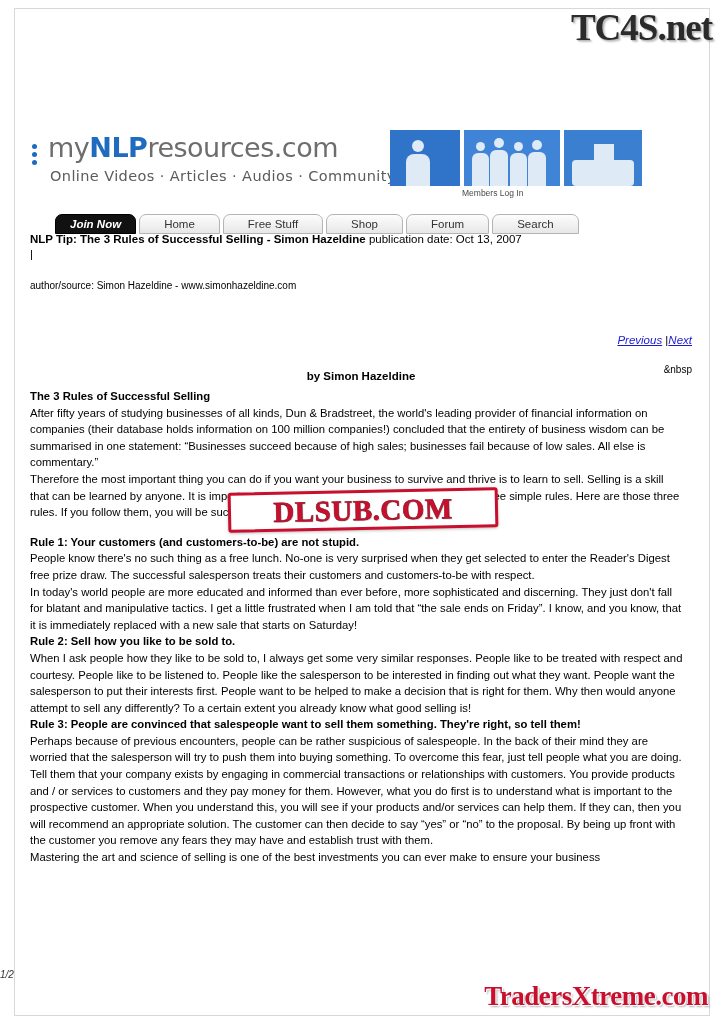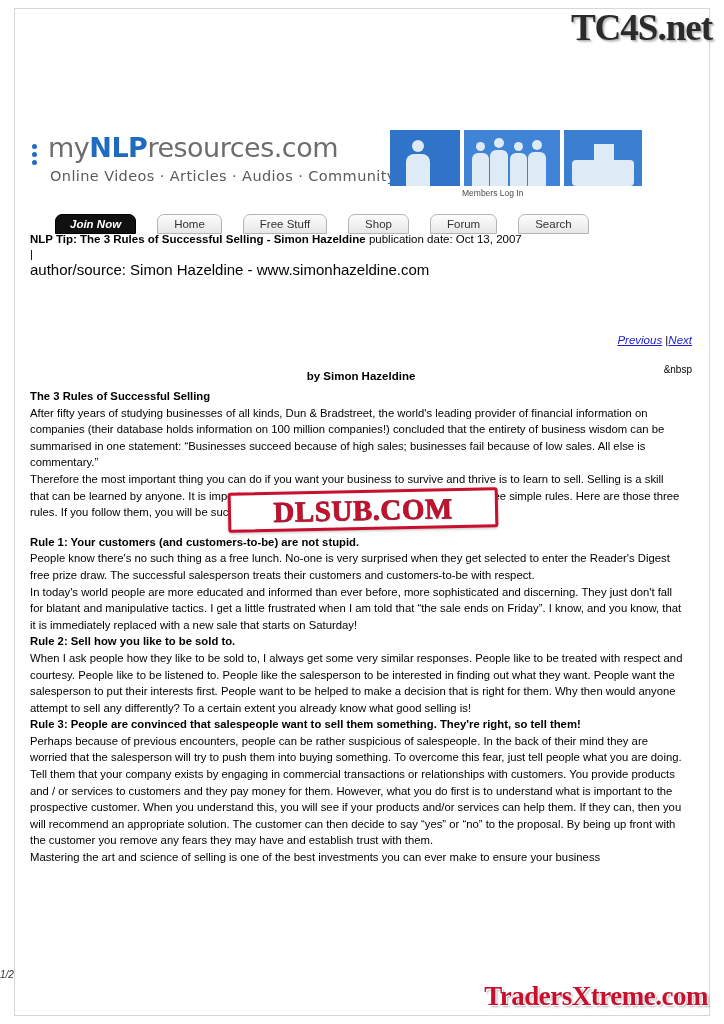--- a/index.html
+++ b/index.html
@@ -146,44 +146,44 @@
     white-space: nowrap;
   }
   .tab.join {
     background: #111111;
     color: #ffffff;
     font-weight: bold;
     font-style: italic;
     border-color: #000000;
     padding: 0 14px;
   }
-  .tab.wide { padding: 0 16px; margin-left: 18px; }
+  .tab.wide { padding: 0 24px; }
 
   
   .doc {
     position: absolute;
     left: 30px;
     top: 232px;
     width: 662px;
   }
   .tip-head {
     font-size: 11.5px;
     line-height: 15px;
     white-space: nowrap;
   }
   .tip-head .title { font-weight: bold; }
   .tip-head .pubdate { font-weight: normal; }
   .pipe-line {
     font-size: 11.5px;
     line-height: 14px;
   }
   .author-line {
-    font-size: 15px;
+    font-size: 10px;
     line-height: 16px;
-    margin-top: 1px;
+    margin-top: 17px;
   }
 
   .navlinks {
     position: absolute;
     right: 0;
     top: 102px;
     font-size: 11.5px;
     text-align: right;
     white-space: nowrap;
   }

